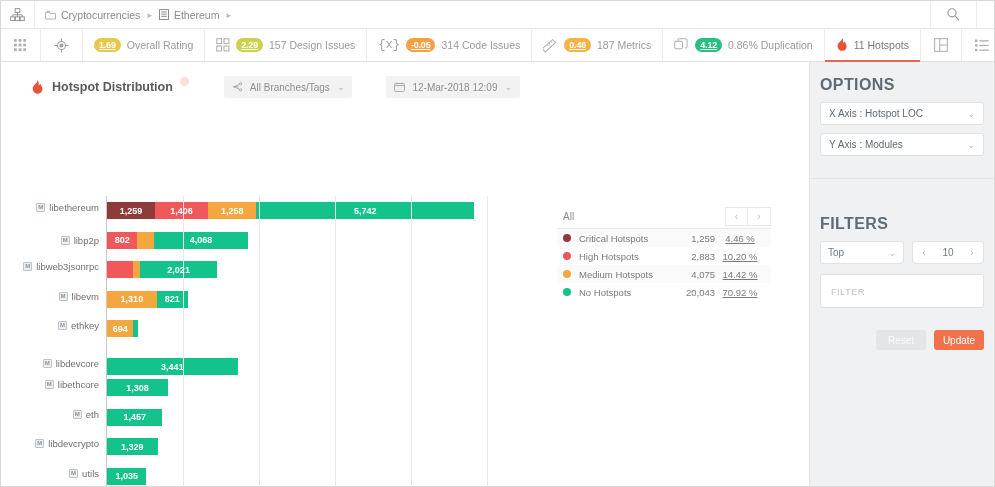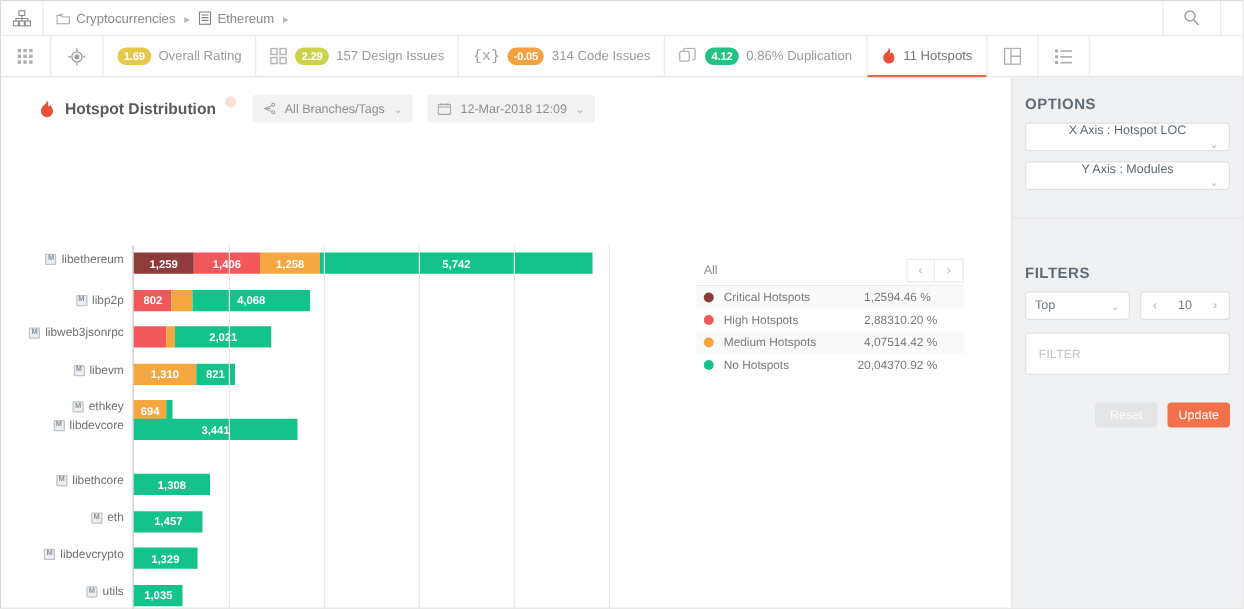--- a/index.html
+++ b/index.html
@@ -37,31 +37,31 @@
     color:#9a9a9a; font-size:10.5px; white-space:nowrap; position:relative;
   }
   .tab.icon-only { padding:0 13px; }
   .tab.active { color:#777; }
   .tab.active:after {
     content:""; position:absolute; left:0; right:0; bottom:-1px; height:2px; background:#e8674c;
   }
   .badge {
     display:inline-flex; align-items:center; justify-content:center;
     min-width:26px; height:14px; padding:0 5px; border-radius:7px;
-    color:#fff; font-size:9px; font-weight:bold; letter-spacing:-.2px;
+    color:#fff; font-size:9px; font-weight:bold; letter-spacing:-.2px;text-decoration:underline;
   }
   .icon { display:inline-flex; align-items:center; justify-content:center; color:#b5b5b5; }
 
   
   .body-wrap { display:flex; height:calc(487px - 28px - 33px - 2px); }
   .content { flex:1; position:relative; background:#fff; }
   .side { width:185px; background:#f0f1f3; border-left:1px solid #e2e2e2; position:relative; }
 
   
-  .panel-head { display:flex; align-items:center; padding:14px 0 0 30px; gap:12px; }
+  .panel-head { display:flex; align-items:center; padding:14px 0 0 30px; gap:34px; }
   .panel-title { display:flex; align-items:center; gap:8px; font-size:12.5px; color:#5a5a5a; font-weight:bold; position:relative;}
   .title-dot { width:9px; height:9px; border-radius:50%; background:#fbe0d6; display:inline-block;
                position:relative; top:-6px; left:-1px; }
   .sel {
     display:flex; align-items:center; gap:7px;
     height:22px; padding:0 8px; background:#f2f2f2; border-radius:2px;
     color:#8f8f8f; font-size:10px; min-width:94px;
   }
   .sel .caret { margin-left:auto; color:#b0b0b0; font-size:9px; }
 
@@ -95,30 +95,30 @@
   .lg-nav span {
     width:23px; height:19px; display:flex; align-items:center; justify-content:center;
     border:1px solid #eaeaea; color:#bbb; font-size:10px; background:#fff;
   }
   .lg-nav span + span { border-left:none; }
   .lg-row { display:flex; align-items:center; height:18px; font-size:9.5px; color:#7a7a7a; }
   .lg-row:nth-child(odd) { background:#fafafa; }
   .lg-dot { width:8px; height:8px; border-radius:50%; margin:0 8px 0 6px; flex:none; }
   .lg-name { flex:1; }
   .lg-val { width:58px; text-align:right; }
-  .lg-pct { width:56px; text-align:left; padding-right:6px; }
+  .lg-pct { width:56px; text-align:center; padding-right:6px;text-decoration:underline; }
 
   
   .side-sec-title {
-    font-size:12px; font-weight:bold; color:#5f6b75; letter-spacing:.4px;
+    font-size:16px; font-weight:bold; color:#5f6b75; letter-spacing:.4px;
     padding:14px 0 8px 10px;
   }
   .side-field {
     margin:0 10px 8px 10px; height:23px; background:#fff; border:1px solid #e1e1e1; border-radius:3px;
-    display:flex; align-items:center; padding:0 8px; font-size:10px; color:#5e6a72;flex-direction:column;
+    display:flex; align-items:center; padding:0 8px; font-size:10px; color:#5e6a72;
   }
   .side-field .caret { margin-left:auto; color:#b8b8b8; font-size:9px; }
   .divider { height:1px; background:#e3e4e6; margin:8px 0 0 0; }
   .filters-row { display:flex; align-items:center; gap:8px; margin:0 10px; }
   .small-sel {
     width:84px; height:23px; background:#fff; border:1px solid #e1e1e1; border-radius:3px;
     display:flex; align-items:center; padding:0 7px; font-size:10px; color:#6e7a82;
   }
   .small-sel .caret { margin-left:auto; color:#b8b8b8; font-size:9px; }
   .stepper { display:flex; align-items:center; height:23px; border:1px solid #e1e1e1; border-radius:3px; background:#fff; }
@@ -230,20 +230,30 @@
       <span class="badge" style="background:#cbd34a">2.29</span>
       <span>157 Design Issues</span>
     </div>
 
     <div class="tab">
       <span class="icon" style="font-size:12px;color:#9e9e9e;font-family:'Liberation Mono',monospace;">{x}</span>
       <span class="badge" style="background:#f5a142">-0.05</span>
       <span>314 Code Issues</span>
     </div>
 
+    <div class="tab">
+      <span class="icon">
+        <svg width="15" height="15" viewBox="0 0 16 16" fill="none" stroke="#b0b0b0" stroke-width="1.1">
+          <rect x="-1" y="5.4" width="14.5" height="4.6" transform="rotate(-42 7 8)"></rect>
+          <path d="M4.6 7.2l1 1M6.4 5.4l1.3 1.3M8.2 3.6l1 1"></path>
+        </svg>
+      </span>
+      <span class="badge" style="background:#f5b342">0.46</span>
+      <span>187 Metrics</span>
+    </div>
 
     <div class="tab">
       <span class="icon">
         <svg width="15" height="14" viewBox="0 0 16 15" fill="none" stroke="#b0b0b0" stroke-width="1.1">
           <rect x="0.8" y="3.4" width="8.2" height="8.2" rx="1.4"></rect>
           <path d="M4.2 3.4V2.2a1.4 1.4 0 011.4-1.4h7a1.4 1.4 0 011.4 1.4v7a1.4 1.4 0 01-1.4 1.4h-1"></path>
         </svg>
       </span>
       <span class="badge" style="background:#25c183">4.12</span>
       <span>0.86% Duplication</span>
@@ -361,21 +371,21 @@
                 <div class="seg" style="width: 31.198px; background: rgb(20, 194, 140);">821</div>
               </div>
               <div class="row" style="top: 124.25px;">
                 <div class="ylabel">
                   <span class="mod-ico">M</span>
                   <span>ethkey</span>
                 </div>
                 <div class="seg" style="width: 26.372px; background: rgb(245, 167, 63);">694</div>
                 <div class="seg" style="width: 4.56px; background: rgb(20, 194, 140);"></div>
               </div>
-              <div class="row" style="top: 139px;">
+              <div class="row" style="top: 162px;">
                 <div class="ylabel">
                   <span class="mod-ico">M</span>
                   <span>libdevcore</span>
                 </div>
                 <div class="seg" style="width: 130.758px; background: rgb(20, 194, 140);">3,441</div>
               </div>
               <div class="row" style="top: 183.25px;">
                 <div class="ylabel">
                   <span class="mod-ico">M</span>
                   <span>libethcore</span>

